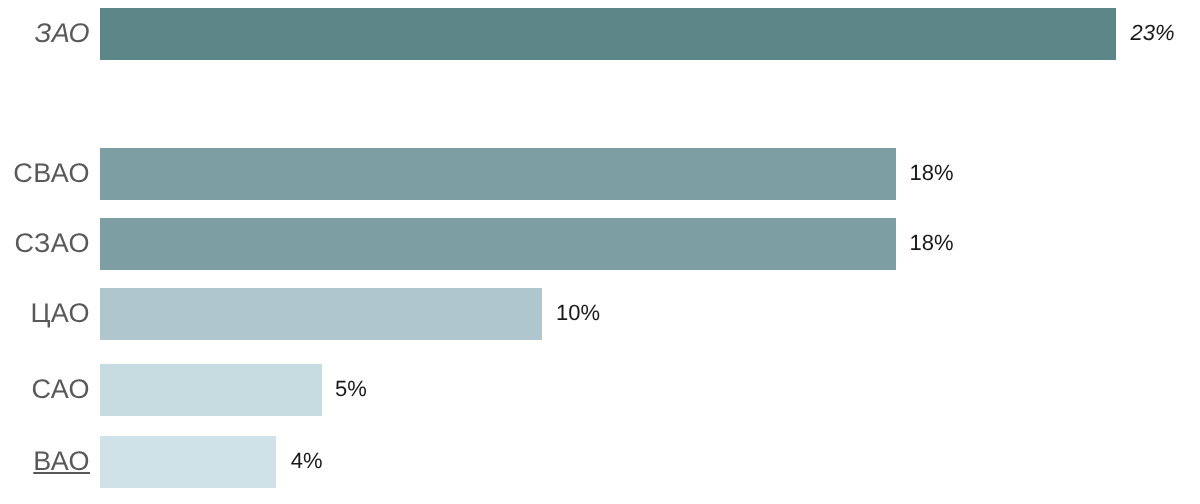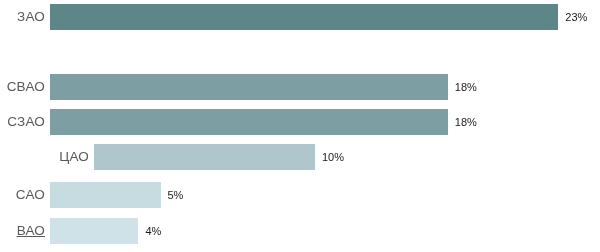--- a/index.html
+++ b/index.html
@@ -55,21 +55,21 @@
     white-space: nowrap;
     line-height: 1;
     flex: 0 0 auto;
   }
 </style>
 </head>
 <body style="background: rgb(255, 255, 255);">
 
 <div id="chart-root">
 
-  <div class="bar-row" style="top:4px;height:26px;">
+  <div class="bar-row" style="top:4px;height:26px;font-style:italic;">
     <div class="cat-label" style="color: rgb(89, 89, 89);">ЗАО</div>
     <div class="bar-area">
       <div class="bar" title="ЗАО 23%" style="width: 508.3px; background: rgb(93, 134, 137);"></div>
       <div class="value-label" style="color: rgb(26, 26, 26);">23%</div>
     </div>
   </div>
 
 
   <div class="bar-row" style="top:74px;height:26px;">
     <div class="cat-label" style="color: rgb(89, 89, 89);">СВАО</div>
@@ -81,21 +81,21 @@
 
   <div class="bar-row" style="top:109px;height:26px;">
     <div class="cat-label" style="color: rgb(89, 89, 89);">СЗАО</div>
     <div class="bar-area">
       <div class="bar" title="СЗАО 18%" style="width: 397.8px; background: rgb(125, 158, 162);"></div>
       <div class="value-label" style="color: rgb(26, 26, 26);">18%</div>
     </div>
   </div>
 
   <div class="bar-row" style="top:144px;height:26px;">
-    <div class="cat-label" style="color: rgb(89, 89, 89); padding-left: 44px;">ЦАО</div>
+    <div class="cat-label" style="color: rgb(89, 89, 89);">ЦАО</div>
     <div class="bar-area">
       <div class="bar" title="ЦАО 10%" style="width: 221px; background: rgb(174, 198, 204);"></div>
       <div class="value-label" style="color: rgb(26, 26, 26);">10%</div>
     </div>
   </div>
 
   <div class="bar-row" style="top:182px;height:26px;">
     <div class="cat-label" style="color: rgb(89, 89, 89);">САО</div>
     <div class="bar-area">
       <div class="bar" title="САО 5%" style="width: 110.5px; background: rgb(198, 220, 225);"></div>

